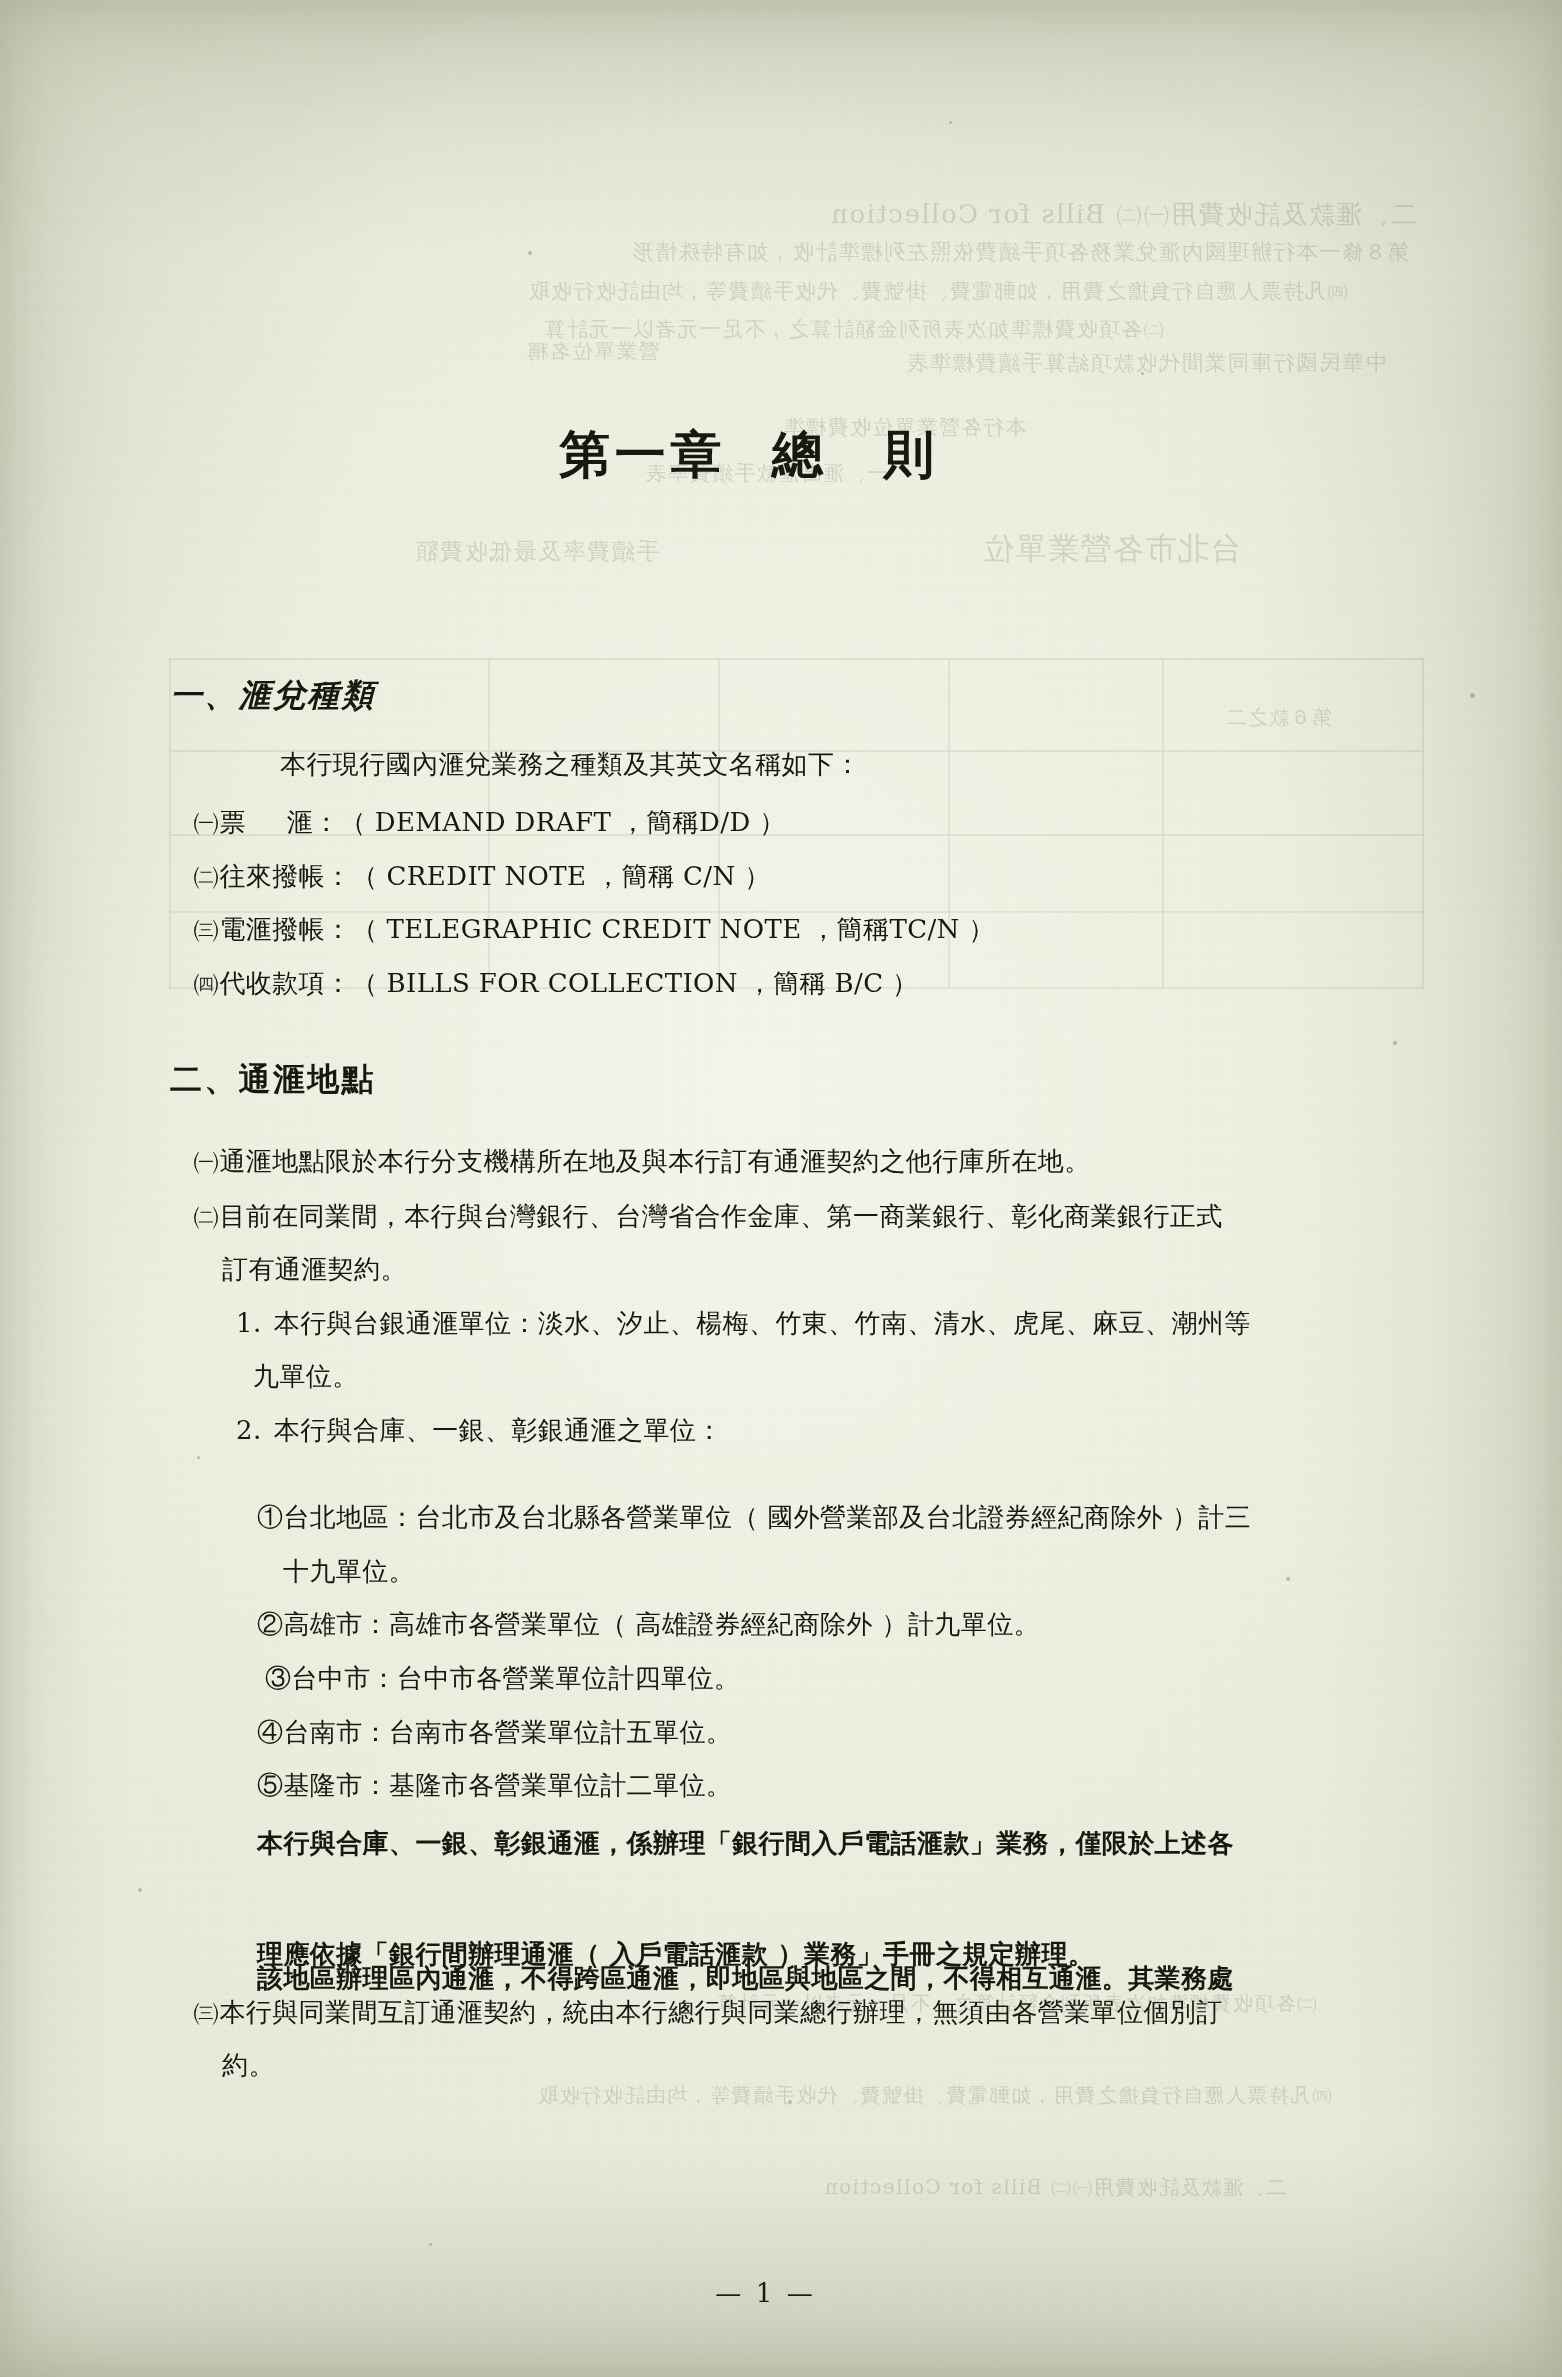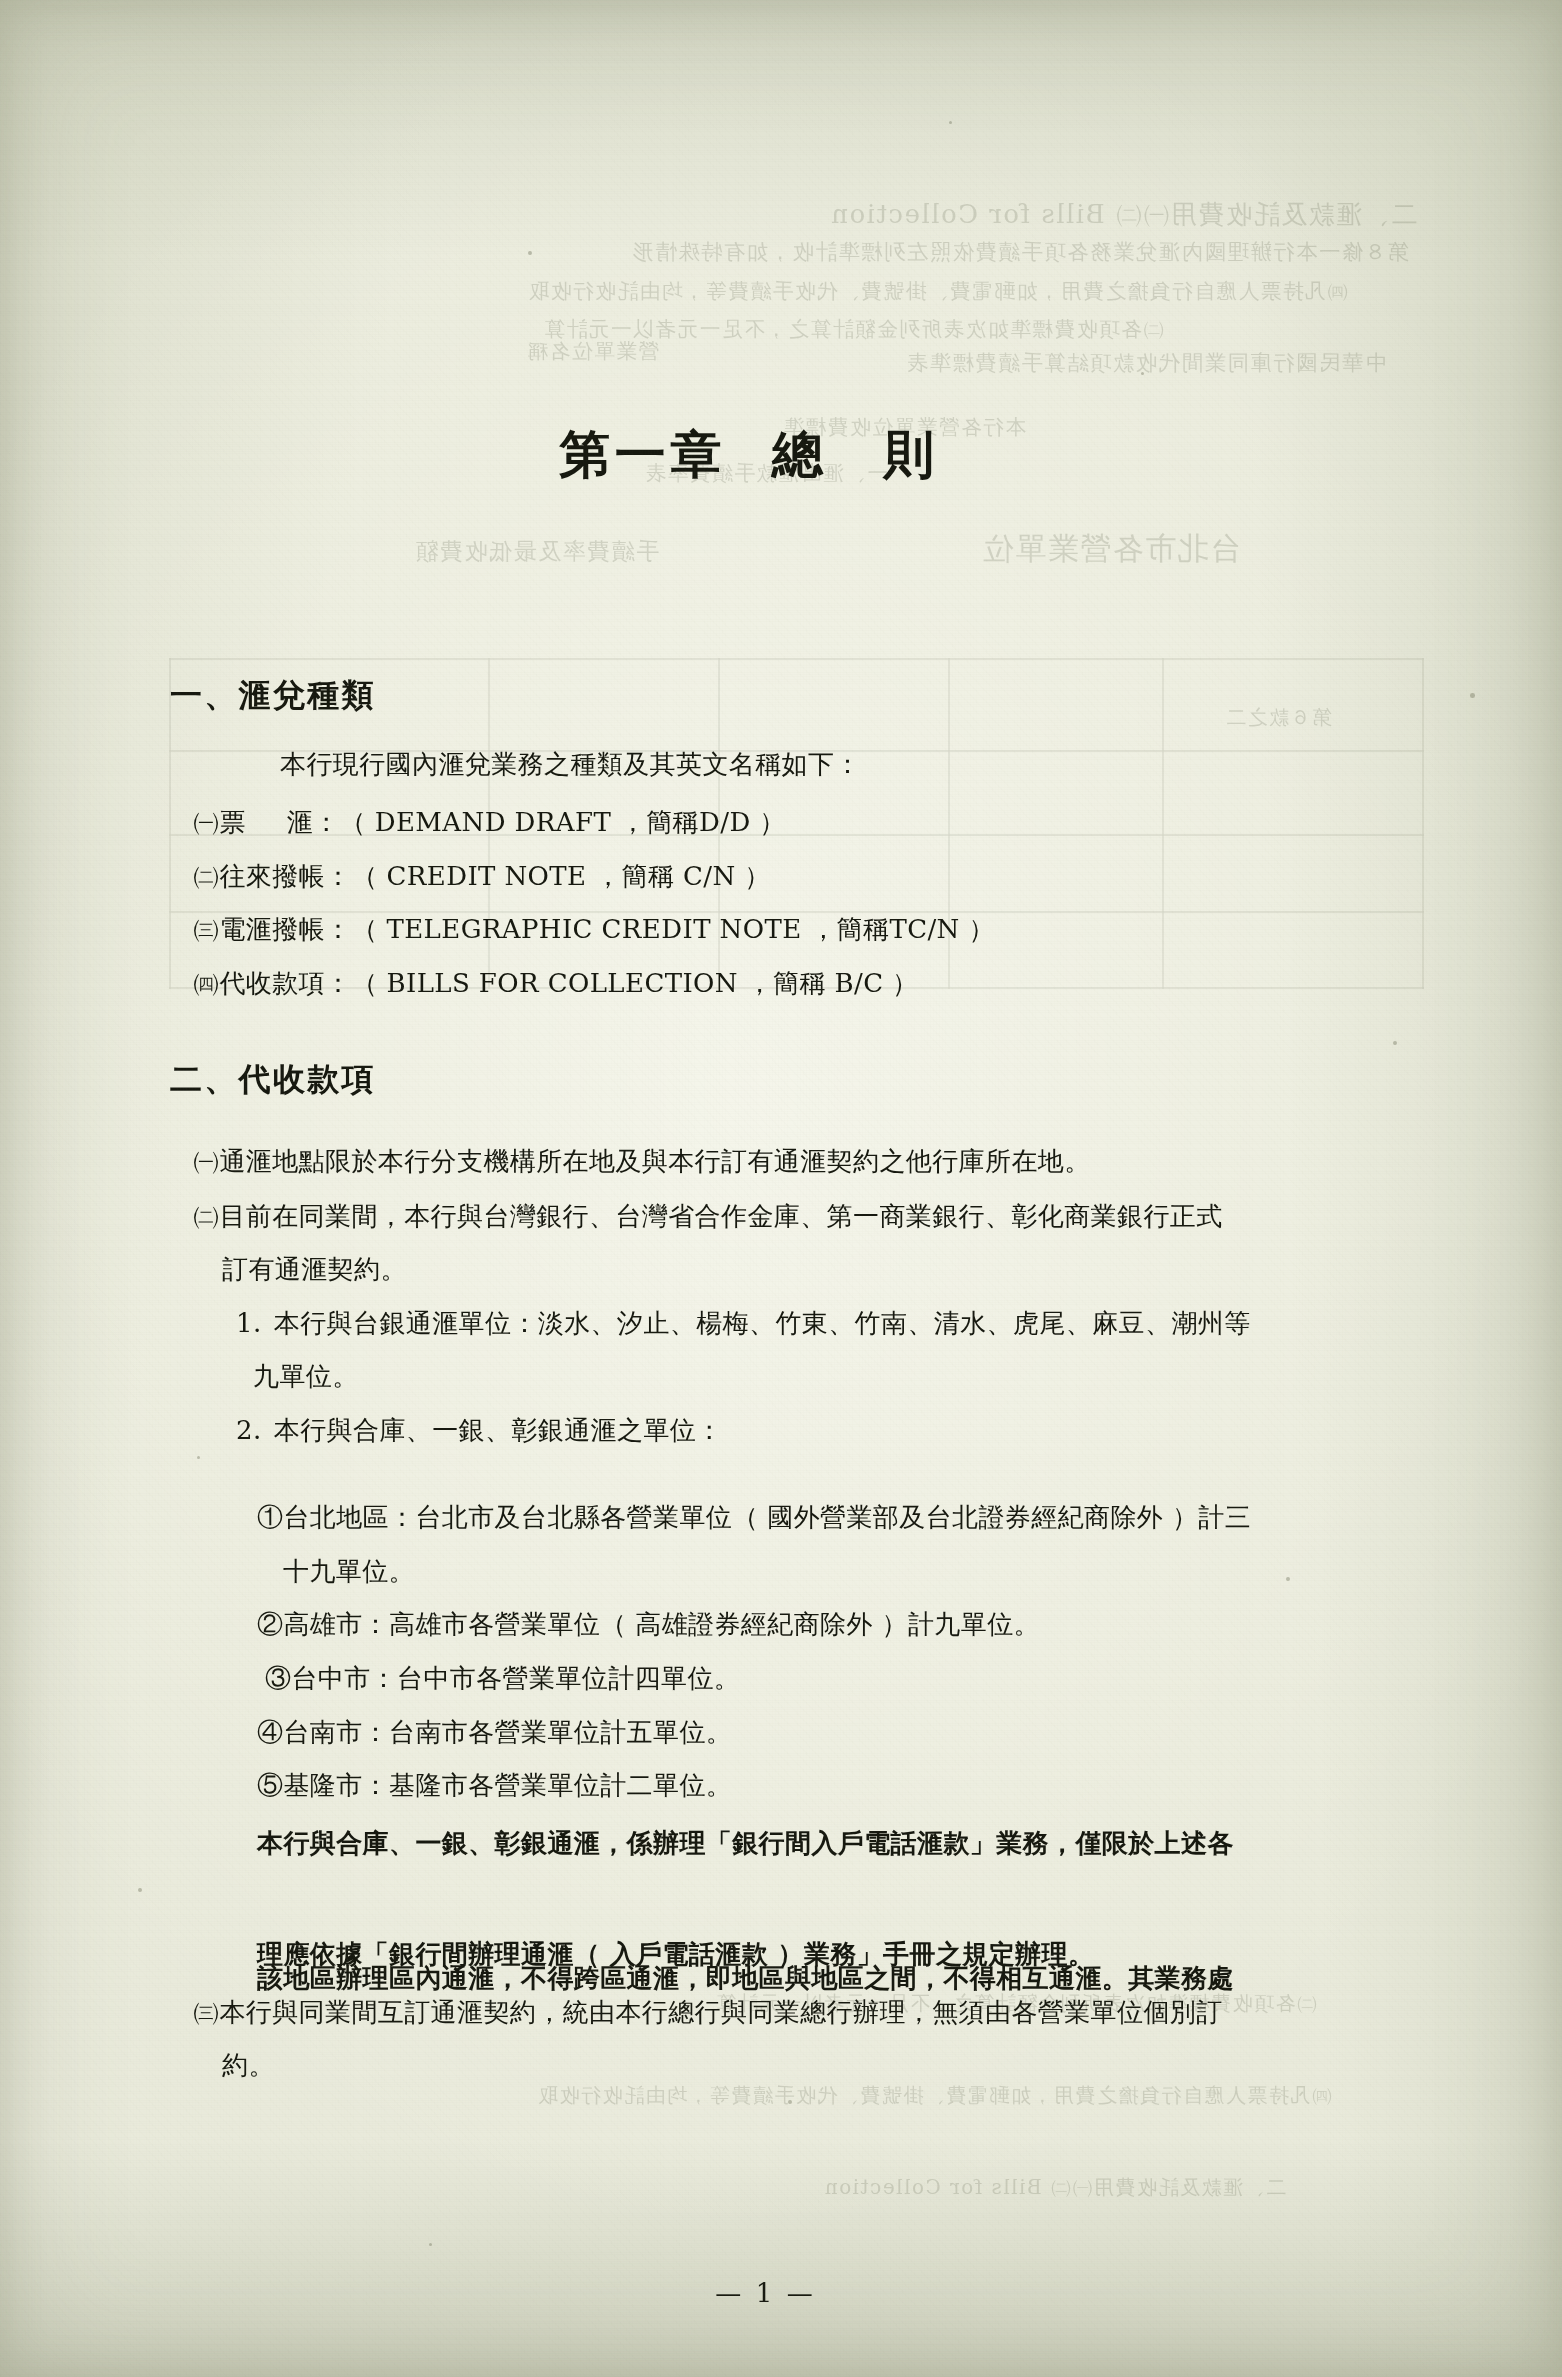--- a/index.html
+++ b/index.html
@@ -88,21 +88,21 @@
   }
   .chapter-title .gap { display: inline-block; width: 46px; }
 
   .sec-head {
     position: absolute;
     font-size: 32px;
     font-weight: 700;
     letter-spacing: 2.3px;
     left: 170px;
   }
-  .sec-head-1 { top: 674px; }
+  .sec-head-1 { top: 674px; font-style: italic; }
   .sec-head-2 { top: 1058px; }
 
   .ln {
     position: absolute;
     font-size: 26px;
     letter-spacing: 0.4px;
     white-space: nowrap;
   }
   .ln.bold { font-weight: 700; }
   .ln .wsp { display: inline-block; width: 41px; }
@@ -177,21 +177,21 @@
     <div class="ln" style="top:747px; left:236px;margin-left:44px;">本行現行國內滙兌業務之種類及其英文名稱如下：</div>
 
     <div class="ln" style="top:805px; left:193px;"><span>㈠</span><span>票</span><span class="wsp"></span><span>滙</span><span>：</span><span class="lat">（ DEMAND DRAFT ，簡稱D/D ）</span></div>
 
     <div class="ln" style="top:859px; left:193px;"><span>㈡</span><span>往來撥帳</span><span>：</span><span class="lat">（ CREDIT NOTE ，簡稱 C/N ）</span></div>
 
     <div class="ln" style="top:912px; left:193px;"><span>㈢</span><span>電滙撥帳</span><span>：</span><span class="lat">（ TELEGRAPHIC  CREDIT  NOTE ，簡稱TC/N ）</span></div>
 
     <div class="ln" style="top:966px; left:193px;"><span>㈣</span><span>代收款項</span><span>：</span><span class="lat">（ BILLS FOR COLLECTION ，簡稱 B/C ）</span></div>
 
-    <div class="sec-head sec-head-2">二、代收款項</div>
+    <div class="sec-head sec-head-2">二、通滙地點</div>
 
     <div class="ln" style="top:1144px; left:193px;"><span>㈠</span><span>通滙地點限於本行分支機構所在地及與本行訂有通滙契約之他行庫所在地。</span></div>
 
     <div class="ln" style="top:1199px; left:193px;"><span>㈡</span><span>目前在同業間，本行與台灣銀行、台灣省合作金庫、第一商業銀行、彰化商業銀行正式</span></div>
     <div class="ln" style="top:1252px; left:222px;text-align:center;">訂有通滙契約。</div>
 
     <div class="ln" style="top:1306px; left:236px;"><span>1.</span><span class="nsp"></span><span>本行與台銀通滙單位：淡水、汐止、楊梅、竹東、竹南、清水、虎尾、麻豆、潮州等</span></div>
     <div class="ln" style="top:1359px; left:253px;">九單位。</div>
 
     <div class="ln" style="top:1413px; left:236px;"><span>2.</span><span class="nsp"></span><span>本行與合庫、一銀、彰銀通滙之單位：</span></div>

